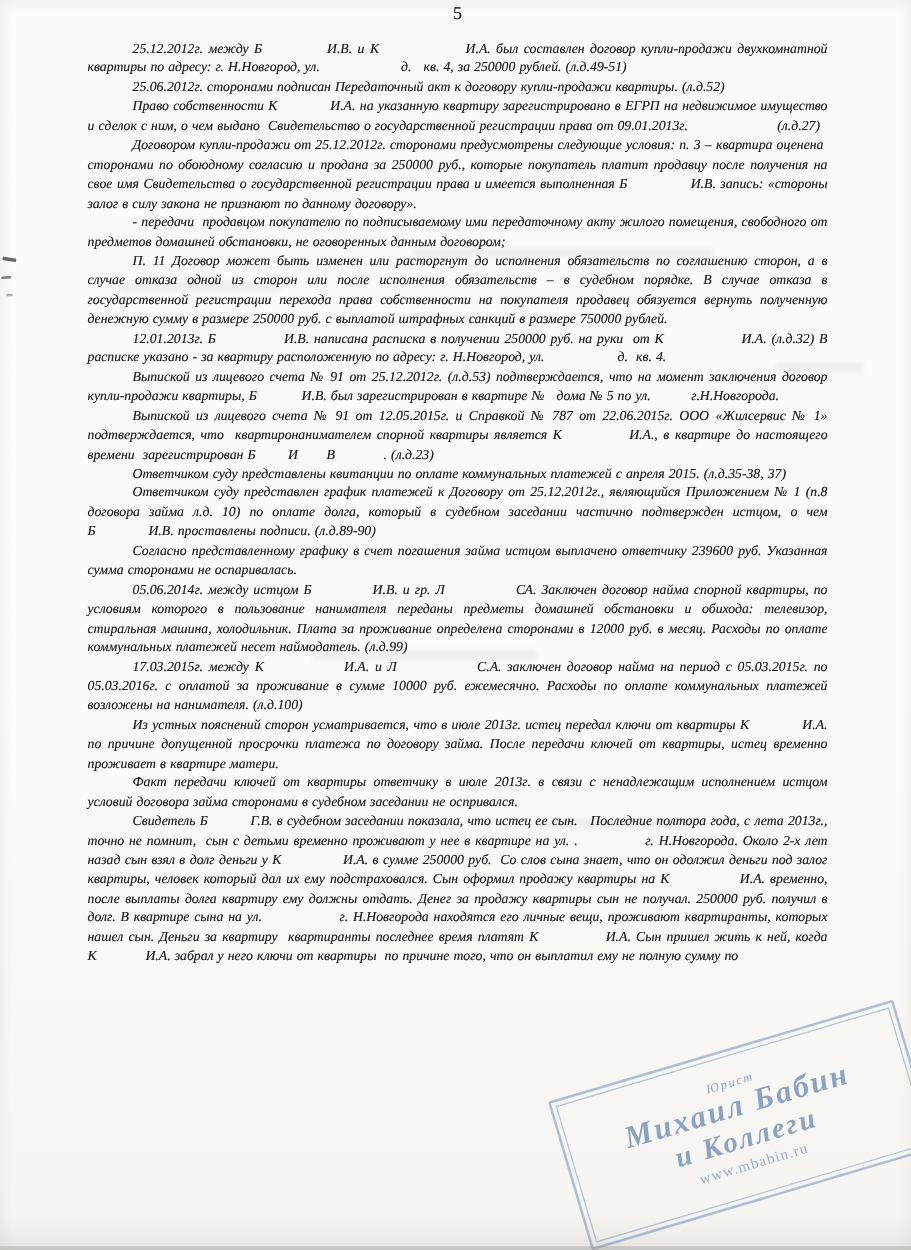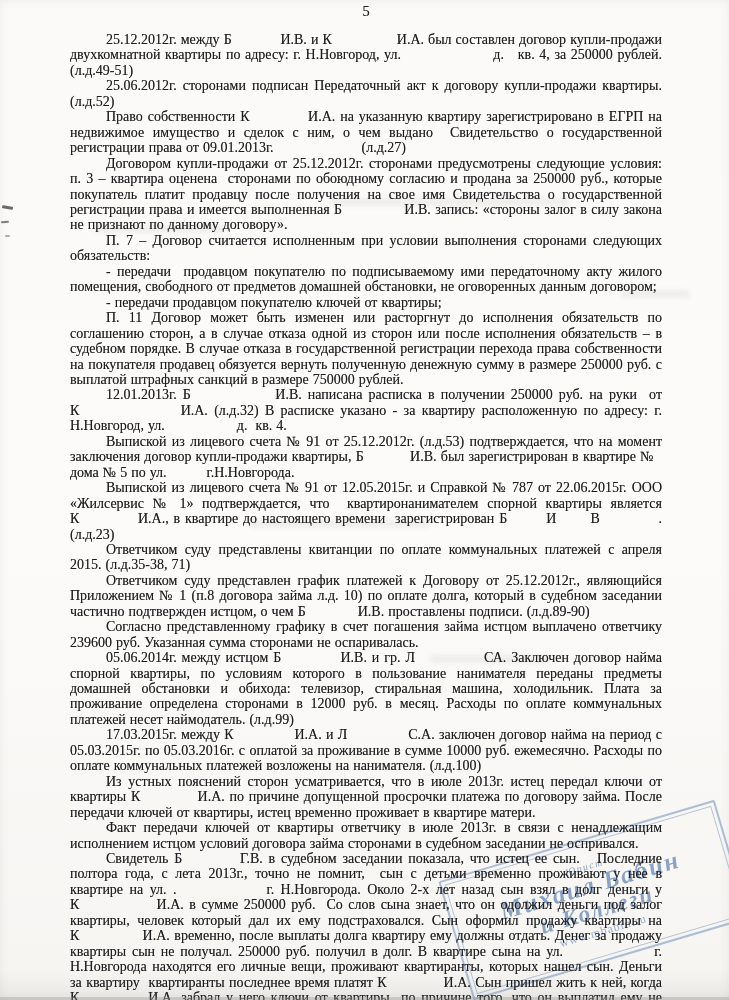--- a/index.html
+++ b/index.html
@@ -13,23 +13,24 @@
     background:linear-gradient(180deg,#fbfaf8 0%, #fcfbf9 55%, #f6f5f2 97%, #e9e7e3 100%);
     box-shadow: inset 0 0 10px rgba(90,88,84,.10);
   }
   .content { position:absolute; left:70px; top:0; width:592px; z-index:2; }
   .pagenum {
     text-align:center; font-size:14.5px; color:#222; padding-top:3px; margin-bottom:12px;
     text-shadow:0 0 .4px rgba(30,30,30,.6);
   }
   .doc p {
     margin:0; text-align:justify; text-indent:36px;
-    font-size:14px; line-height:15.45px; color:#1e1e20;
+    font-size:11px; line-height:15.45px; color:#1e1e20;
     text-shadow:0 0 .45px rgba(35,35,38,.55);
     word-spacing:.5px;
+    font-style:italic;
   }
   
   .stamp {
     position:absolute; left:450px; top:838px; width:288px; height:124px;
     transform:rotate(-16.5deg); transform-origin:50% 50%;
     border:2px solid rgba(100,133,181,.50); border-radius:2px; padding:3px;
     z-index:1; box-sizing:border-box;
   }
   .stamp-inner {
     width:100%; height:100%; box-sizing:border-box;
@@ -68,28 +69,26 @@
     </div>
   </div>
 
   <div class="content">
     <div class="pagenum">5</div>
     <div class="doc">
       <p>25.12.2012г. между Б&nbsp;&nbsp;&nbsp;&nbsp;&nbsp;&nbsp;&nbsp;&nbsp;&nbsp;&nbsp;&nbsp;&nbsp;И.В. и К&nbsp;&nbsp;&nbsp;&nbsp;&nbsp;&nbsp;&nbsp;&nbsp;&nbsp;&nbsp;&nbsp;&nbsp;&nbsp;&nbsp;&nbsp;&nbsp;И.А. был составлен договор купли-продажи двухкомнатной квартиры по адресу: г. Н.Новгород, ул.&nbsp;&nbsp;&nbsp;&nbsp;&nbsp;&nbsp;&nbsp;&nbsp;&nbsp;&nbsp;&nbsp;&nbsp;&nbsp;&nbsp;&nbsp;&nbsp;&nbsp;&nbsp;&nbsp;&nbsp;д.&nbsp;&nbsp; кв. 4, за 250000 рублей. (л.д.49-51)</p>
       <p>25.06.2012г. сторонами подписан Передаточный акт к договору купли-продажи квартиры. (л.д.52)</p>
       <p>Право собственности К&nbsp;&nbsp;&nbsp;&nbsp;&nbsp;&nbsp;&nbsp;&nbsp;&nbsp;&nbsp;&nbsp;&nbsp;И.А. на указанную квартиру зарегистрировано в ЕГРП на недвижимое имущество и сделок с ним, о чем выдано&nbsp; Свидетельство о государственной регистрации права от 09.01.2013г.&nbsp;&nbsp;&nbsp;&nbsp;&nbsp;&nbsp;&nbsp;&nbsp;&nbsp;&nbsp;&nbsp;&nbsp;&nbsp;&nbsp;&nbsp;&nbsp;&nbsp;&nbsp;&nbsp;&nbsp;&nbsp;&nbsp;(л.д.27)</p>
       <p>Договором купли-продажи от 25.12.2012г. сторонами предусмотрены следующие условия: п. 3 – квартира оценена&nbsp; сторонами по обоюдному согласию и продана за 250000 руб., которые покупатель платит продавцу после получения на свое имя Свидетельства о государственной регистрации права и имеется выполненная Б&nbsp;&nbsp;&nbsp;&nbsp;&nbsp;&nbsp;&nbsp;&nbsp;&nbsp;&nbsp;&nbsp;&nbsp;&nbsp;&nbsp;И.В. запись: «стороны залог в силу закона не признают по данному договору».</p>
-      <p>П. 7 – Договор считается исполненным при условии выполнения сторонами следующих обязательств:</p>
       <p>- передачи&nbsp; продавцом покупателю по подписываемому ими передаточному акту жилого помещения, свободного от предметов домашней обстановки, не оговоренных данным договором;</p>
-      <p>- передачи продавцом покупателю ключей от квартиры;</p>
       <p>П. 11 Договор может быть изменен или расторгнут до исполнения обязательств по соглашению сторон, а в случае отказа одной из сторон или после исполнения обязательств – в судебном порядке. В случае отказа в государственной регистрации перехода права собственности на покупателя продавец обязуется вернуть полученную денежную сумму в размере 250000 руб. с выплатой штрафных санкций в размере 750000 рублей.</p>
       <p>12.01.2013г. Б&nbsp;&nbsp;&nbsp;&nbsp;&nbsp;&nbsp;&nbsp;&nbsp;&nbsp;&nbsp;&nbsp;&nbsp;&nbsp;&nbsp;И.В. написана расписка в получении 250000 руб. на руки&nbsp; от К&nbsp;&nbsp;&nbsp;&nbsp;&nbsp;&nbsp;&nbsp;&nbsp;&nbsp;&nbsp;&nbsp;&nbsp;&nbsp;&nbsp;&nbsp;&nbsp;И.А. (л.д.32) В расписке указано - за квартиру расположенную по адресу: г. Н.Новгород, ул.&nbsp;&nbsp;&nbsp;&nbsp;&nbsp;&nbsp;&nbsp;&nbsp;&nbsp;&nbsp;&nbsp;&nbsp;&nbsp;&nbsp;&nbsp;&nbsp;&nbsp;&nbsp;д.&nbsp; кв. 4.</p>
       <p>Выпиской из лицевого счета № 91 от 25.12.2012г. (л.д.53) подтверждается, что на момент заключения договор купли-продажи квартиры, Б&nbsp;&nbsp;&nbsp;&nbsp;&nbsp;&nbsp;&nbsp;&nbsp;&nbsp;&nbsp;&nbsp;И.В. был зарегистрирован в квартире №&nbsp;&nbsp; дома № 5 по ул.&nbsp;&nbsp;&nbsp;&nbsp;&nbsp;&nbsp;&nbsp;&nbsp;&nbsp;&nbsp;г.Н.Новгорода.</p>
       <p>Выпиской из лицевого счета № 91 от 12.05.2015г. и Справкой № 787 от 22.06.2015г. ООО «Жилсервис № 1» подтверждается, что&nbsp; квартиронанимателем спорной квартиры является К&nbsp;&nbsp;&nbsp;&nbsp;&nbsp;&nbsp;&nbsp;&nbsp;&nbsp;&nbsp;&nbsp;&nbsp;И.А., в квартире до настоящего времени&nbsp; зарегистрирован Б&nbsp;&nbsp;&nbsp;&nbsp;&nbsp;&nbsp;&nbsp;&nbsp;И&nbsp;&nbsp;&nbsp;&nbsp;&nbsp;&nbsp;&nbsp;В&nbsp;&nbsp;&nbsp;&nbsp;&nbsp;&nbsp;&nbsp;&nbsp;&nbsp;&nbsp;&nbsp;&nbsp;. (л.д.23)</p>
-      <p>Ответчиком суду представлены квитанции по оплате коммунальных платежей с апреля 2015. (л.д.35-38, 71)</p>
+      <p>Ответчиком суду представлены квитанции по оплате коммунальных платежей с апреля 2015. (л.д.35-38, 37)</p>
       <p>Ответчиком суду представлен график платежей к Договору от 25.12.2012г., являющийся Приложением № 1 (п.8 договора займа л.д. 10) по оплате долга, который в судебном заседании частично подтвержден истцом, о чем Б&nbsp;&nbsp;&nbsp;&nbsp;&nbsp;&nbsp;&nbsp;&nbsp;&nbsp;&nbsp;&nbsp;&nbsp;&nbsp;И.В. проставлены подписи. (л.д.89-90)</p>
       <p>Согласно представленному графику в счет погашения займа истцом выплачено ответчику 239600 руб. Указанная сумма сторонами не оспаривалась.</p>
       <p>05.06.2014г. между истцом Б&nbsp;&nbsp;&nbsp;&nbsp;&nbsp;&nbsp;&nbsp;&nbsp;&nbsp;&nbsp;&nbsp;&nbsp;И.В. и гр. Л&nbsp;&nbsp;&nbsp;&nbsp;&nbsp;&nbsp;&nbsp;&nbsp;&nbsp;&nbsp;&nbsp;&nbsp;&nbsp;&nbsp;СА. Заключен договор найма спорной квартиры, по условиям которого в пользование нанимателя переданы предметы домашней обстановки и обихода: телевизор, стиральная машина, холодильник. Плата за проживание определена сторонами в 12000 руб. в месяц. Расходы по оплате коммунальных платежей несет наймодатель. (л.д.99)</p>
       <p>17.03.2015г. между К&nbsp;&nbsp;&nbsp;&nbsp;&nbsp;&nbsp;&nbsp;&nbsp;&nbsp;&nbsp;&nbsp;&nbsp;&nbsp;&nbsp;И.А. и Л&nbsp;&nbsp;&nbsp;&nbsp;&nbsp;&nbsp;&nbsp;&nbsp;&nbsp;&nbsp;&nbsp;&nbsp;&nbsp;&nbsp;С.А. заключен договор найма на период с 05.03.2015г. по 05.03.2016г. с оплатой за проживание в сумме 10000 руб. ежемесячно. Расходы по оплате коммунальных платежей возложены на нанимателя. (л.д.100)</p>
       <p>Из устных пояснений сторон усматривается, что в июле 2013г. истец передал ключи от квартиры К&nbsp;&nbsp;&nbsp;&nbsp;&nbsp;&nbsp;&nbsp;&nbsp;&nbsp;&nbsp;&nbsp;&nbsp;И.А. по причине допущенной просрочки платежа по договору займа. После передачи ключей от квартиры, истец временно проживает в квартире матери.</p>
       <p>Факт передачи ключей от квартиры ответчику в июле 2013г. в связи с ненадлежащим исполнением истцом условий договора займа сторонами в судебном заседании не оспривался.</p>
       <p>Свидетель Б&nbsp;&nbsp;&nbsp;&nbsp;&nbsp;&nbsp;&nbsp;&nbsp;&nbsp;&nbsp;Г.В. в судебном заседании показала, что истец ее сын.&nbsp;&nbsp; Последние полтора года, с лета 2013г., точно не помнит,&nbsp; сын с детьми временно проживают у нее в квартире на ул. .&nbsp;&nbsp;&nbsp;&nbsp;&nbsp;&nbsp;&nbsp;&nbsp;&nbsp;&nbsp;&nbsp;&nbsp;&nbsp;&nbsp;г. Н.Новгорода. Около 2-х лет назад сын взял в долг деньги у К&nbsp;&nbsp;&nbsp;&nbsp;&nbsp;&nbsp;&nbsp;&nbsp;&nbsp;&nbsp;&nbsp;&nbsp;&nbsp;&nbsp;И.А. в сумме 250000 руб.&nbsp;&nbsp;Со слов сына знает, что он одолжил деньги под залог квартиры, человек который дал их ему подстраховался. Сын оформил продажу квартиры на К&nbsp;&nbsp;&nbsp;&nbsp;&nbsp;&nbsp;&nbsp;&nbsp;&nbsp;&nbsp;&nbsp;&nbsp;&nbsp;&nbsp;И.А. временно, после выплаты долга квартиру ему должны отдать. Денег за продажу квартиры сын не получал. 250000 руб. получил в долг. В квартире сына на ул.&nbsp;&nbsp;&nbsp;&nbsp;&nbsp;&nbsp;&nbsp;&nbsp;&nbsp;&nbsp;&nbsp;&nbsp;&nbsp;&nbsp;&nbsp;&nbsp;г. Н.Новгорода находятся его личные вещи, проживают квартиранты, которых нашел сын. Деньги за квартиру&nbsp; квартиранты последнее время платят К&nbsp;&nbsp;&nbsp;&nbsp;&nbsp;&nbsp;&nbsp;&nbsp;&nbsp;&nbsp;&nbsp;&nbsp;&nbsp;И.А. Сын пришел жить к ней, когда К&nbsp;&nbsp;&nbsp;&nbsp;&nbsp;&nbsp;&nbsp;&nbsp;&nbsp;&nbsp;&nbsp;&nbsp;И.А. забрал у него ключи от квартиры&nbsp; по причине того, что он выплатил ему не полную сумму по</p>
     </div>
   </div>
 

